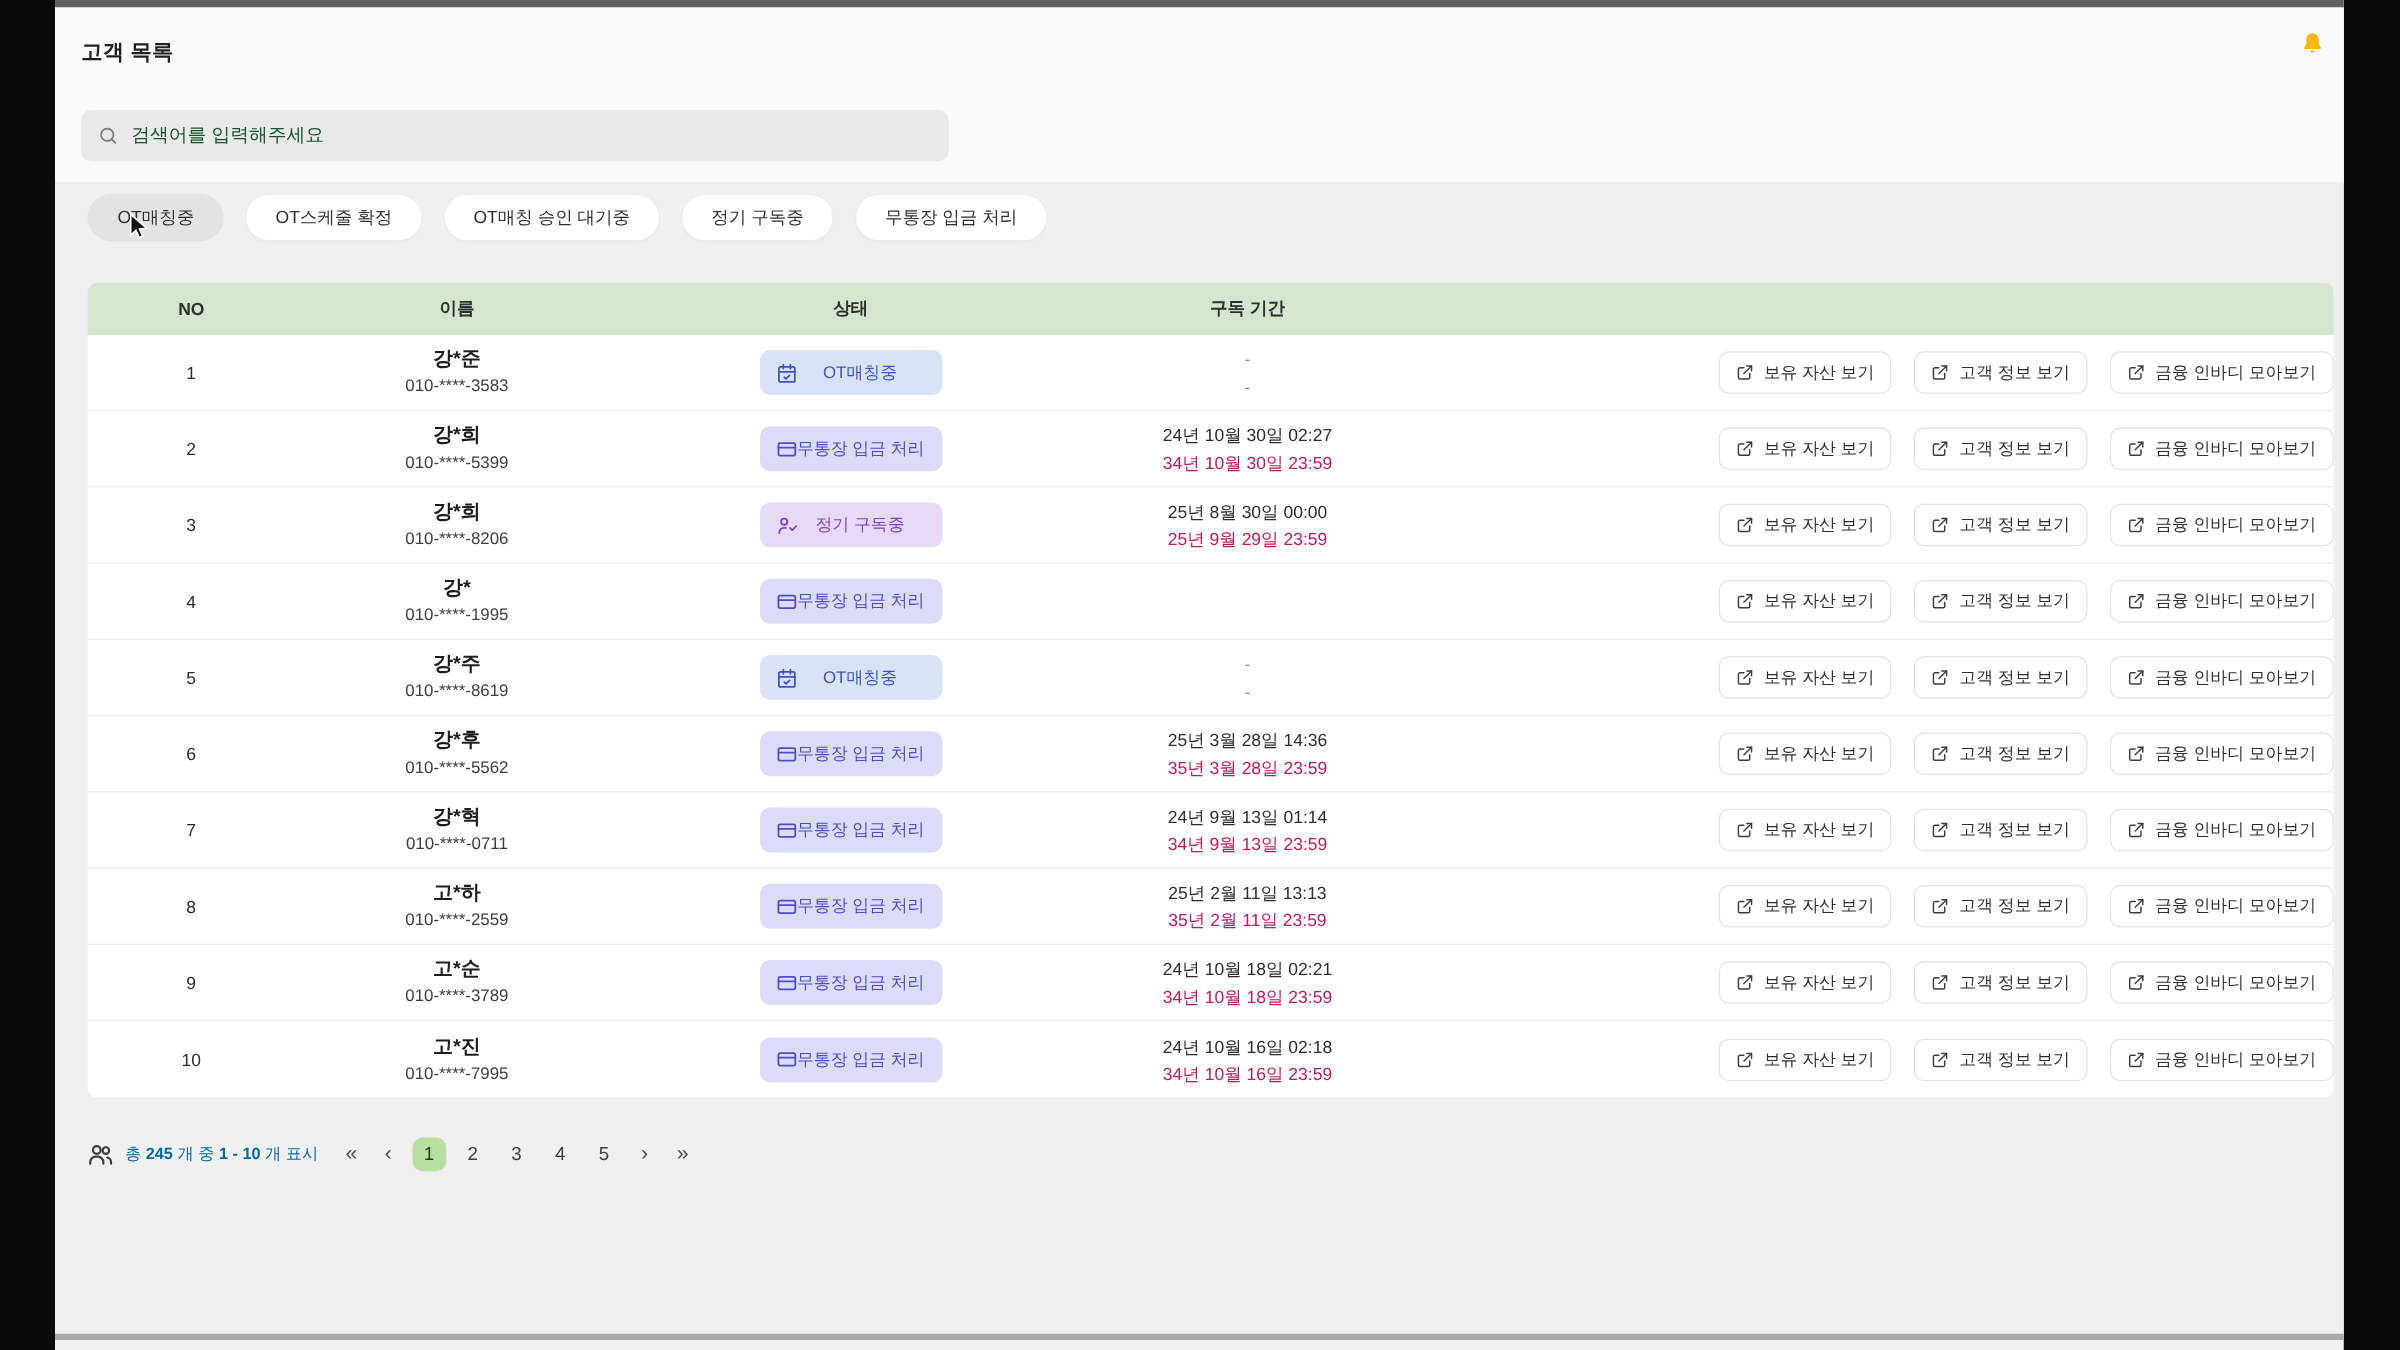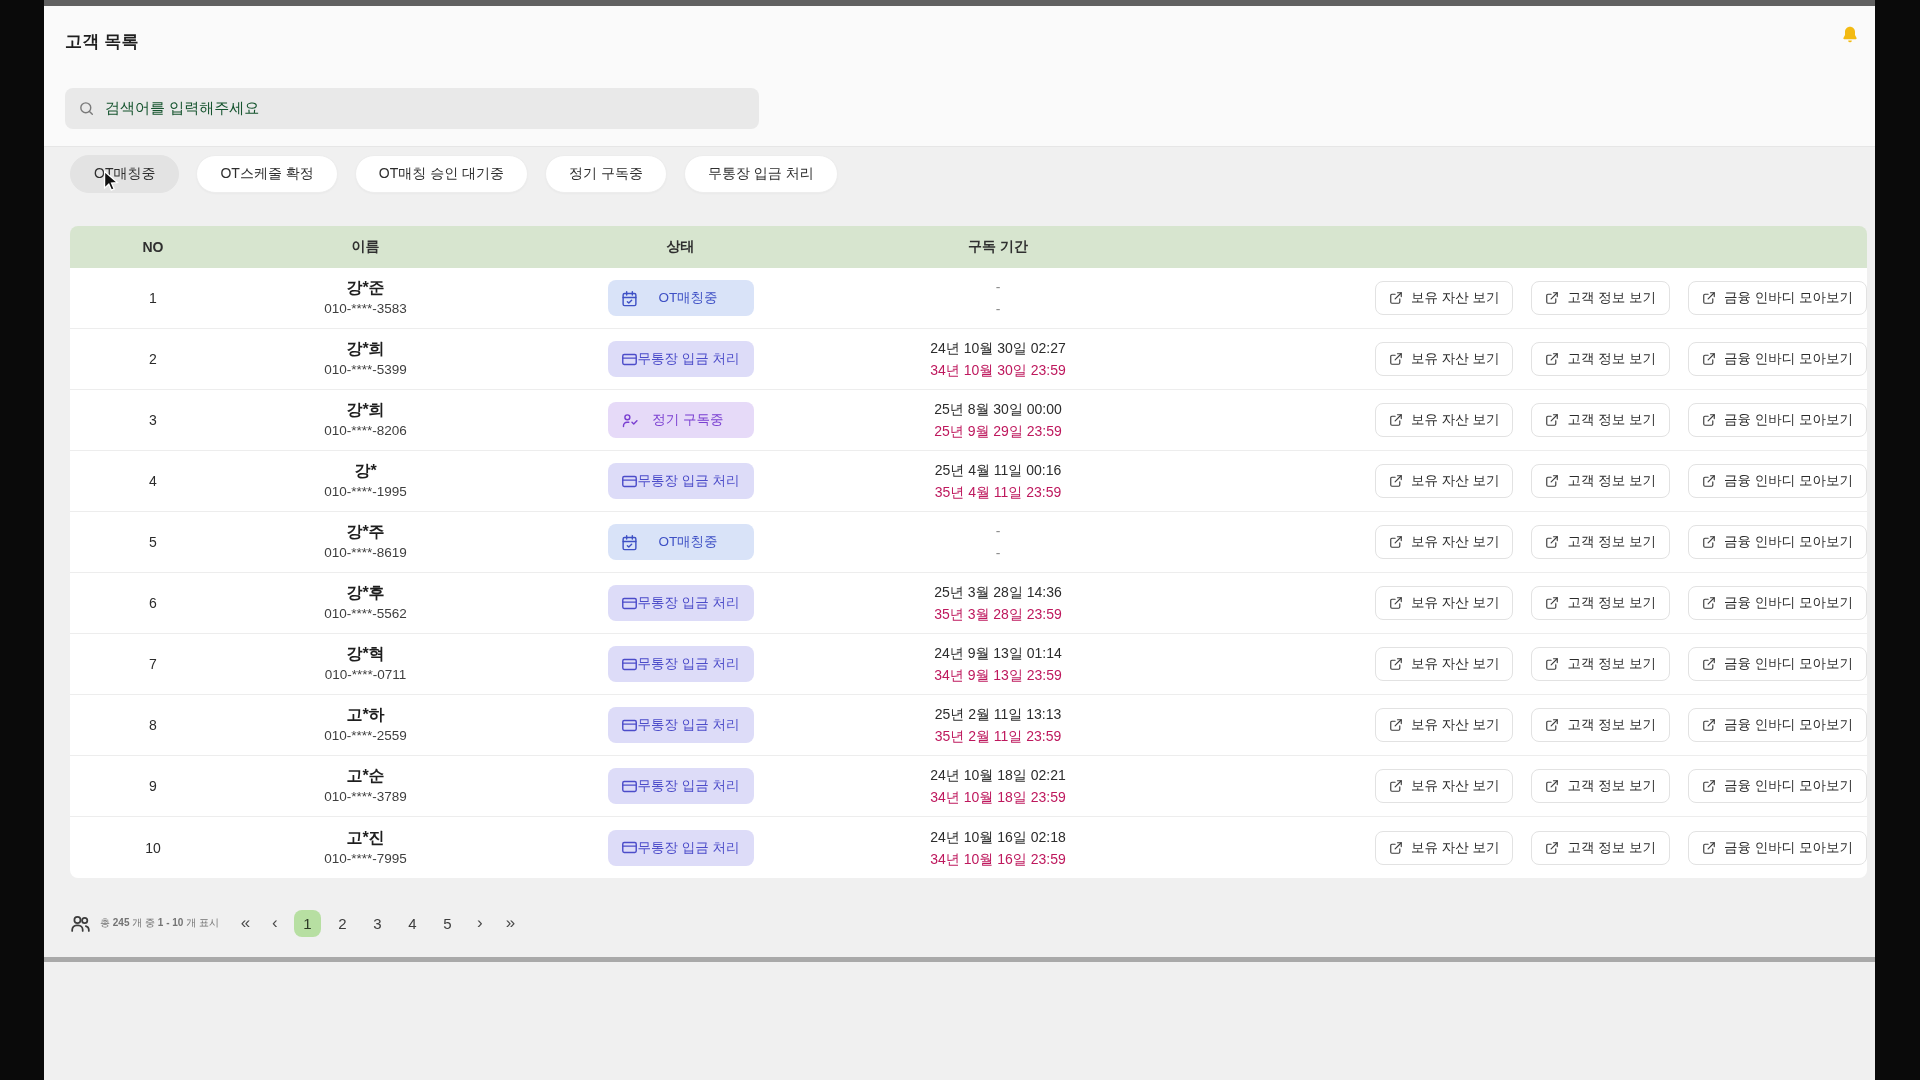--- a/index.html
+++ b/index.html
@@ -1,21 +1,21 @@
 <!DOCTYPE html>
 <html><head>
 <meta charset="utf-8">
 <style>
   * { margin:0; padding:0; box-sizing:border-box; }
   body { background:#000; font-family:"Liberation Sans","DejaVu Sans",sans-serif; }
   .screen { position:relative; width:1920px; height:1080px; background:#f0f0f0; overflow:hidden; }
 
   .bar-left  { position:absolute; left:0; top:0; width:44px; height:1080px; background:#0a0a0a; }
   .bar-right { position:absolute; right:0; top:0; width:45px; height:1080px; background:#0a0a0a; }
-  .content   { position:absolute; left:44px; top:0; width:1831px; height:962px; background:#f0f0f0; }
+  .content   { position:absolute; left:44px; top:0; width:1831px; height:1072px; background:#f0f0f0; }
   .strip-top    { position:absolute; left:0; top:0; width:100%; height:6px; background:#616161; }
   .strip-bottom { position:absolute; left:0; bottom:0; width:100%; height:5px; background:#a9a9a9; }
 
   
   .top-section { position:absolute; left:0; top:6px; width:100%; height:141px; background:#fafafa; border-bottom:1px solid #e6e6e6; }
   .page-title { position:absolute; left:21px; top:24px; font-size:17px; font-weight:700; color:#1f1f1f; letter-spacing:0.2px; }
   .bell { position:absolute; right:15px; top:19px; width:20px; height:20px; cursor:pointer; }
   .bell svg { width:20px; height:20px; display:block; }
 
   .search-bar { position:absolute; left:21px; top:82px; width:694px; height:41px; background:#e9e9e9; border-radius:8px; display:flex; align-items:center; padding:0 13px; gap:10px; cursor:text; }
@@ -53,21 +53,21 @@
   .period-start.muted, .period-end.muted { color:#8f8f8f; }
 
   .action-btn { height:34px; background:#fff; border:1px solid #e2e2e2; border-radius:8px; display:flex; align-items:center; gap:8px; padding:0 13px; font-size:13.5px; color:#2c2c2c; cursor:pointer; font-family:inherit; white-space:nowrap; }
   .action-btn .ext-icon { width:14px; height:14px; color:#3d3d3d; }
   .action-btn .ext-icon svg { width:14px; height:14px; display:block; }
 
   
   .pagination { position:absolute; left:26px; top:905px; height:36px; display:flex; align-items:center; gap:9px; }
   .pagination .users-icon { width:21px; height:21px; color:#3c3c3c; }
   .pagination .users-icon svg { width:21px; height:21px; display:block; }
-  .summary { font-size:10px; color:#737373; margin-right:6px; white-space:nowrap; }
+  .summary { font-size:13px; color:#0369a1; margin-right:6px; white-space:nowrap; }
   .summary b { font-weight:700; }
   .pg-nav { display:flex; align-items:center; gap:8px; }
   .pg-btn { min-width:22px; text-align:center; font-size:17px; color:#4a4a4a; cursor:pointer; user-select:none; }
   .pg-chev { letter-spacing:-1px; }
   .page { min-width:27px; height:27px; border-radius:8px; display:flex; align-items:center; justify-content:center; font-size:15px; color:#3c3c3c; cursor:pointer; }
   .page.current { background:#b7dfa2; color:#2c3a25; font-weight:500; }
 
   .cursor { position:absolute; left:100px; top:170px; width:22px; height:24px; pointer-events:none; z-index:50; }
   .cursor svg { width:22px; height:24px; display:block; }
 </style>
@@ -304,24 +304,20 @@
       <span class="badge" style="background: rgb(221, 220, 248); color: rgb(76, 76, 201);">
         <span class="badge-icon">
                   <svg viewBox="0 0 24 24" fill="none" stroke="currentColor" stroke-width="2" stroke-linecap="round">
                     <rect x="2.5" y="5" width="19" height="14" rx="2"></rect>
                     <line x1="2.5" y1="10" x2="21.5" y2="10"></line>
                   </svg>
                 </span>
         <span class="badge-label">무통장 입금 처리</span>
       </span>
     </div>
-    <div class="col-period">
-      <div class="period-start">25년 4월 11일 00:16</div>
-      <div class="period-end">35년 4월 11일 23:59</div>
-    </div>
     <div class="col-actions">
               <button class="action-btn">
                 <span class="ext-icon">
                   <svg viewBox="0 0 24 24" fill="none" stroke="currentColor" stroke-width="2" stroke-linecap="round" stroke-linejoin="round">
                     <path d="M18.5 13.5V19a2 2 0 0 1-2 2H5a2 2 0 0 1-2-2V7.5a2 2 0 0 1 2-2h5.5"></path>
                     <path d="M14.5 3H21v6.5"></path>
                     <path d="M10.5 13.5L21 3"></path>
                   </svg>
                 </span>
                 <span>보유 자산 보기</span>

